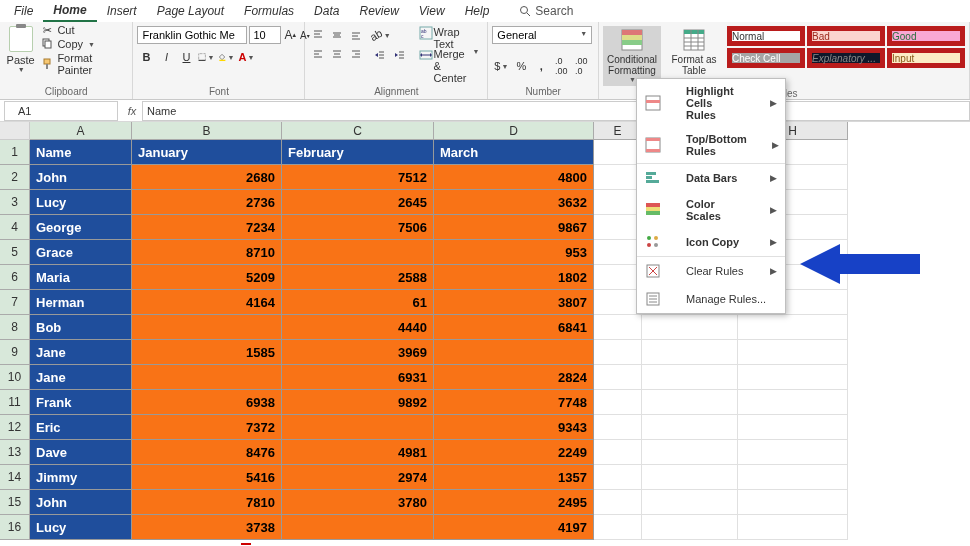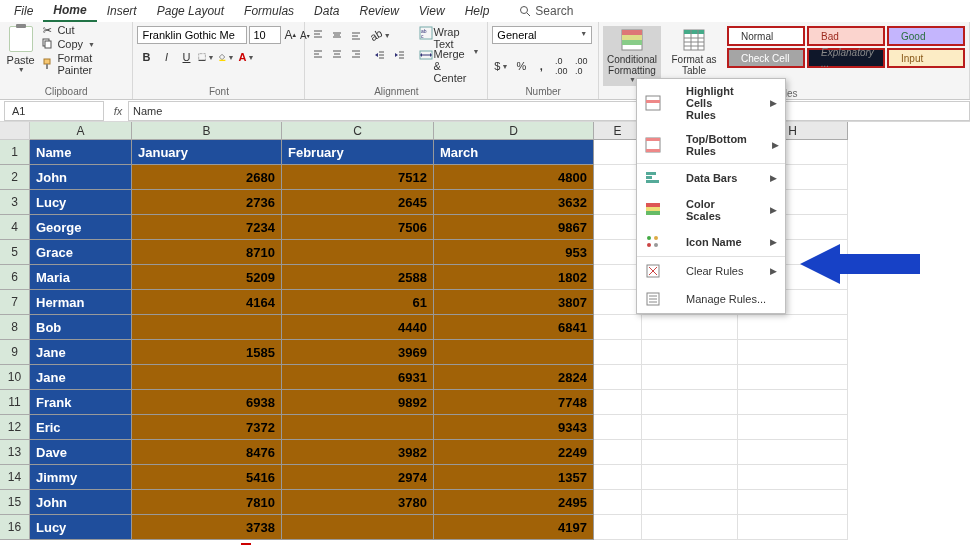--- a/index.html
+++ b/index.html
@@ -45,50 +45,50 @@
 .number-body { display: flex; flex-direction: column; gap: 13px; padding-top: 2px; }
 .num-select { width: 100px; height: 18px; border: 1px solid #aaa; background: #fff; font-size: 11px; padding: 0 4px; }
 .num-row { display: flex; gap: 2px; }
 
 
 .styles-body { display: flex; gap: 4px; padding-top: 2px; }
 .big-btn { display: flex; flex-direction: column; align-items: center; width: 58px; padding: 2px; cursor: pointer; font-size: 10px; text-align: center; line-height: 1.1; }
 .big-btn.highlighted { background: #d4d4d4; }
 .big-ico { width: 24px; height: 24px; margin-bottom: 2px; }
 .style-chips { display: grid; grid-template-columns: repeat(3, 78px); grid-auto-rows: 20px; gap: 2px; }
-.chip { border: 2px solid #b91c1c; font-size: 10px; display: flex; align-items: center; padding: 0 12px; cursor: pointer; }
+.chip { border: 5px solid #b91c1c; font-size: 10px; display: flex; align-items: center; padding: 0 0; cursor: pointer; }
 .chip.normal { background: #fff; }
 .chip.bad { background: #fbd4ce; color: #9c2a1f; }
-.chip.good { background: #c4b5fd; color: #2a6e3f; }
+.chip.good { background: #f9a8d4; color: #2a6e3f; }
 .chip.check { background: #a5a5a5; color: #fff; }
 .chip.explain { background: #0f172a; color: #888; font-style: italic; }
 .chip.input { background: #fcecc5; color: #8a5a1a; }
 
 
 .formula-bar { display: flex; align-items: center; height: 22px; border-bottom: 1px solid #d8d8d8; }
-.name-box { width: 100px; height: 20px; border: 1px solid #ccc; margin: 0 4px; font-size: 11px; padding: 0 7px; display: flex; align-items: center; }
+.name-box { width: 114px; height: 20px; border: 1px solid #ccc; margin: 0 4px; font-size: 11px; padding: 0 13px; display: flex; align-items: center; }
 .fx-btn { width: 20px; font-style: italic; font-size: 11px; text-align: center; color: #555; cursor: pointer; }
 .formula-input { flex: 1; height: 20px; border: 1px solid #ccc; font-size: 11px; padding: 0 4px; display: flex; align-items: center; }
 
 
 .grid-area { position: relative; }
 .col-headers { display: flex; height: 18px; }
 .corner { width: 30px; height: 18px; background: #e8e8e8; border-right: 1px solid #ccc; border-bottom: 1px solid #ccc; }
 .col-h { height: 18px; background: #d8e8da; border-right: 1px solid #aaa; border-bottom: 1px solid #aaa; text-align: center; font-size: 12px; display: flex; align-items: center; justify-content: center; color: #333; }
 .col-h.unsel { background: #e8e8e8; }
 .col-a { width: 102px; } .col-b { width: 150px; } .col-c { width: 152px; } .col-d { width: 160px; }
 .col-e { width: 48px; } .col-g { width: 96px; } .col-h2 { width: 110px; }
 
 .rows { }
 .row { display: flex; height: 25px; }
 .row-h { width: 30px; background: #d8e8da; border-right: 1px solid #aaa; border-bottom: 1px solid #aaa; display: flex; align-items: center; justify-content: center; font-size: 12px; }
 .cell { border-right: 1px solid #999; border-bottom: 1px solid #999; display: flex; align-items: center; padding: 0 6px; font-size: 13px; }
 .hdr-cell { background: #1f4e9c; color: #fff; font-weight: bold; font-family: "Franklin Gothic Medium", Arial, sans-serif; }
 .name-cell { background: #1f4e9c; color: #fff; font-weight: bold; font-family: "Franklin Gothic Medium", Arial, sans-serif; }
-.data-cell { background: #a16207; color: #000; font-weight: bold; justify-content: flex-end; font-family: "Franklin Gothic Medium", Arial, sans-serif; }
+.data-cell { background: #f97316; color: #000; font-weight: bold; justify-content: flex-end; font-family: "Franklin Gothic Medium", Arial, sans-serif; }
 .empty-cell { background: #fff; border-right: 1px solid #e0e0e0; border-bottom: 1px solid #e0e0e0; }
 
 
 .cf-menu { position: absolute; left: 636px; top: 78px; width: 150px; background: #fff; border: 1px solid #bfbfbf; box-shadow: 2px 2px 6px rgba(0,0,0,0.25); z-index: 100; font-size: 11px; }
 .cf-item { display: flex; align-items: center; padding: 6px 8px; gap: 25px; cursor: pointer; position: relative; }
 .cf-item.sep-after { border-bottom: 1px solid #e0e0e0; }
 .cf-item:hover, .cf-item.hovered { background: #e0e0e0; }
 .cf-ico { width: 16px; height: 16px; display: inline-flex; align-items: center; justify-content: center; }
 .cf-label { flex: 1; font-weight: bold; }
 .cf-label.thin { font-weight: normal; }
@@ -494,21 +494,21 @@
     <div class="cell data-cell col-c"></div>
     <div class="cell data-cell col-d">9343</div>
     <div class="cell empty-cell col-e"></div>
     <div class="cell empty-cell col-g"></div>
     <div class="cell empty-cell col-h2"></div>
       </div>
       <div class="row">
     <div class="row-h">13</div>
     <div class="cell name-cell col-a">Dave</div>
     <div class="cell data-cell col-b">8476</div>
-    <div class="cell data-cell col-c">3982</div>
+    <div class="cell data-cell col-c">4981</div>
     <div class="cell data-cell col-d">2249</div>
     <div class="cell empty-cell col-e"></div>
     <div class="cell empty-cell col-g"></div>
     <div class="cell empty-cell col-h2"></div>
       </div>
       <div class="row">
     <div class="row-h">14</div>
     <div class="cell name-cell col-a">Jimmy</div>
     <div class="cell data-cell col-b">5416</div>
     <div class="cell data-cell col-c">2974</div>
@@ -586,21 +586,21 @@
   </div>
   <div class="cf-item sep-after">
     <span class="cf-ico">
         <svg width="16" height="16">
           <circle cx="4" cy="4" r="2" fill="#4a4"></circle>
           <circle cx="11" cy="4" r="2" fill="#da4"></circle>
           <circle cx="4" cy="11" r="2" fill="#c44"></circle>
           <circle cx="11" cy="11" r="2" fill="#999"></circle>
         </svg>
       </span>
-    <span class="cf-label">Icon Name</span>
+    <span class="cf-label">Icon Copy</span>
     <span class="cf-chev">▶</span>
   </div>
   <div class="cf-item">
     <span class="cf-ico">
         <svg width="16" height="16">
           <rect x="2" y="2" width="12" height="12" fill="#fff" stroke="#888"></rect>
           <line x1="4" y1="4" x2="12" y2="12" stroke="#c44"></line>
           <line x1="12" y1="4" x2="4" y2="12" stroke="#c44"></line>
         </svg>
       </span>

